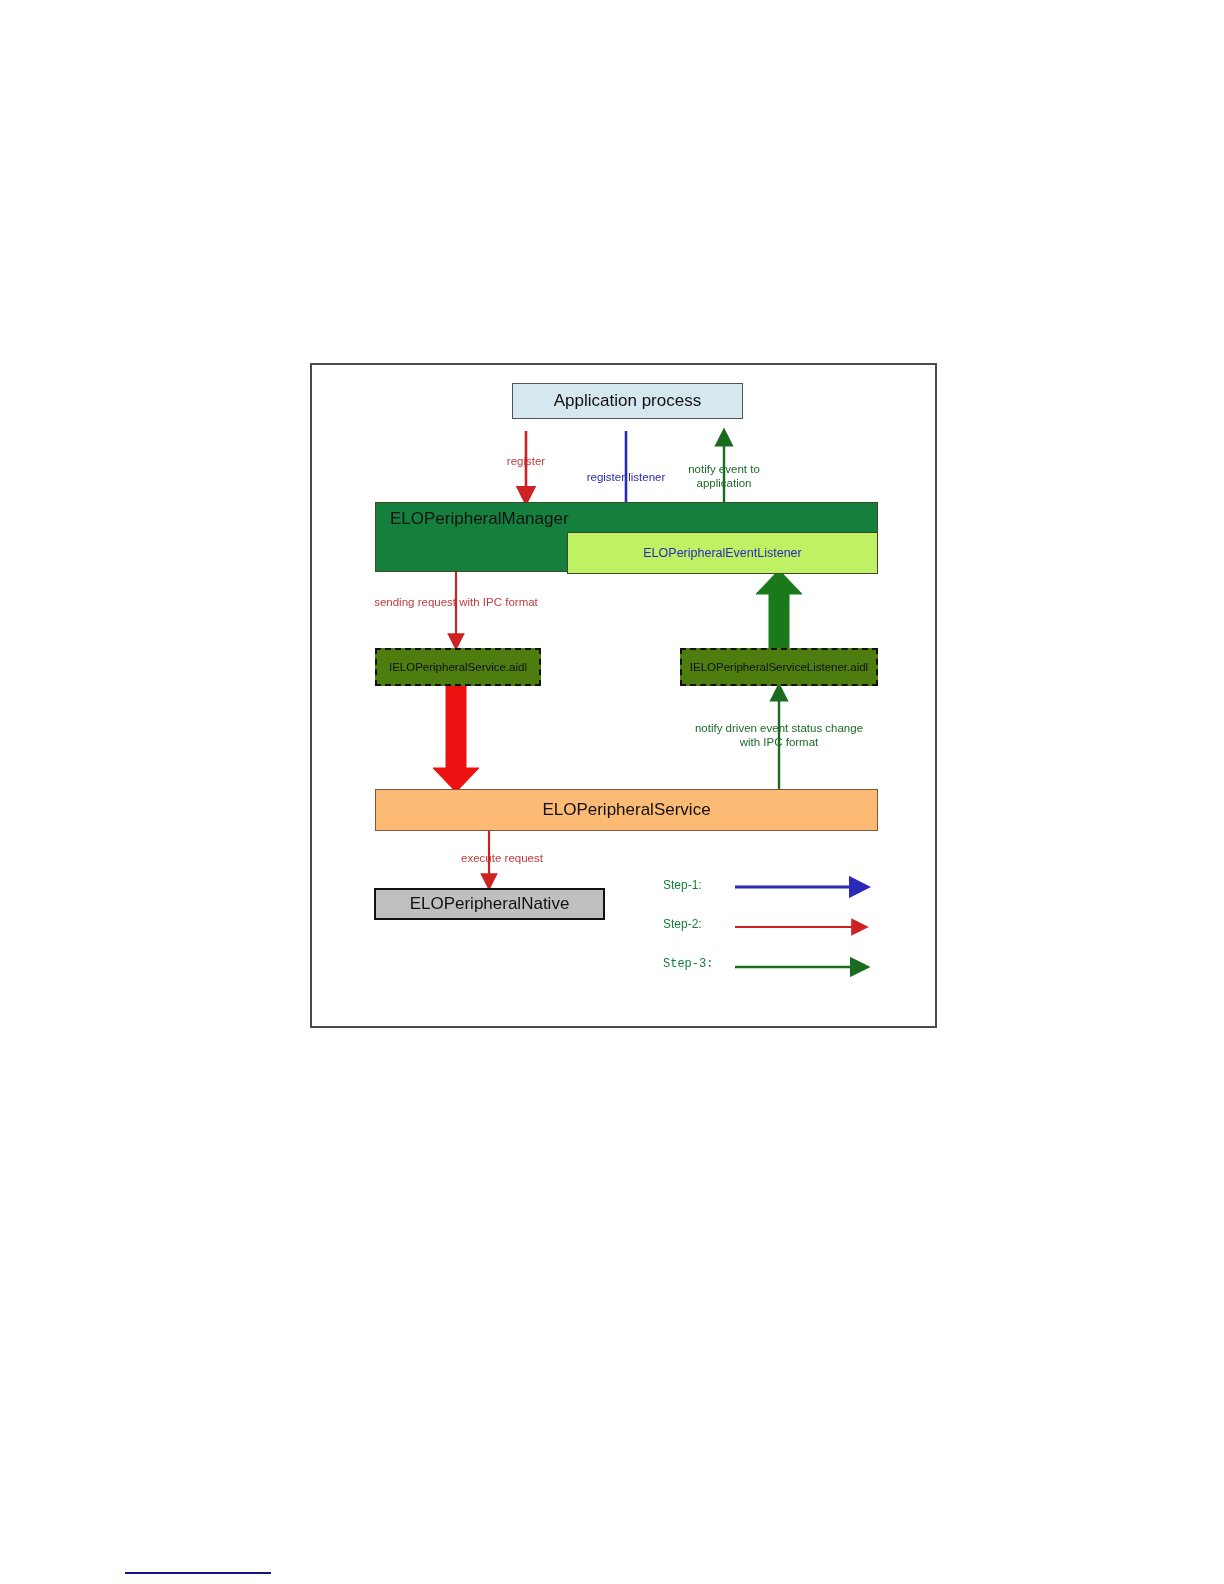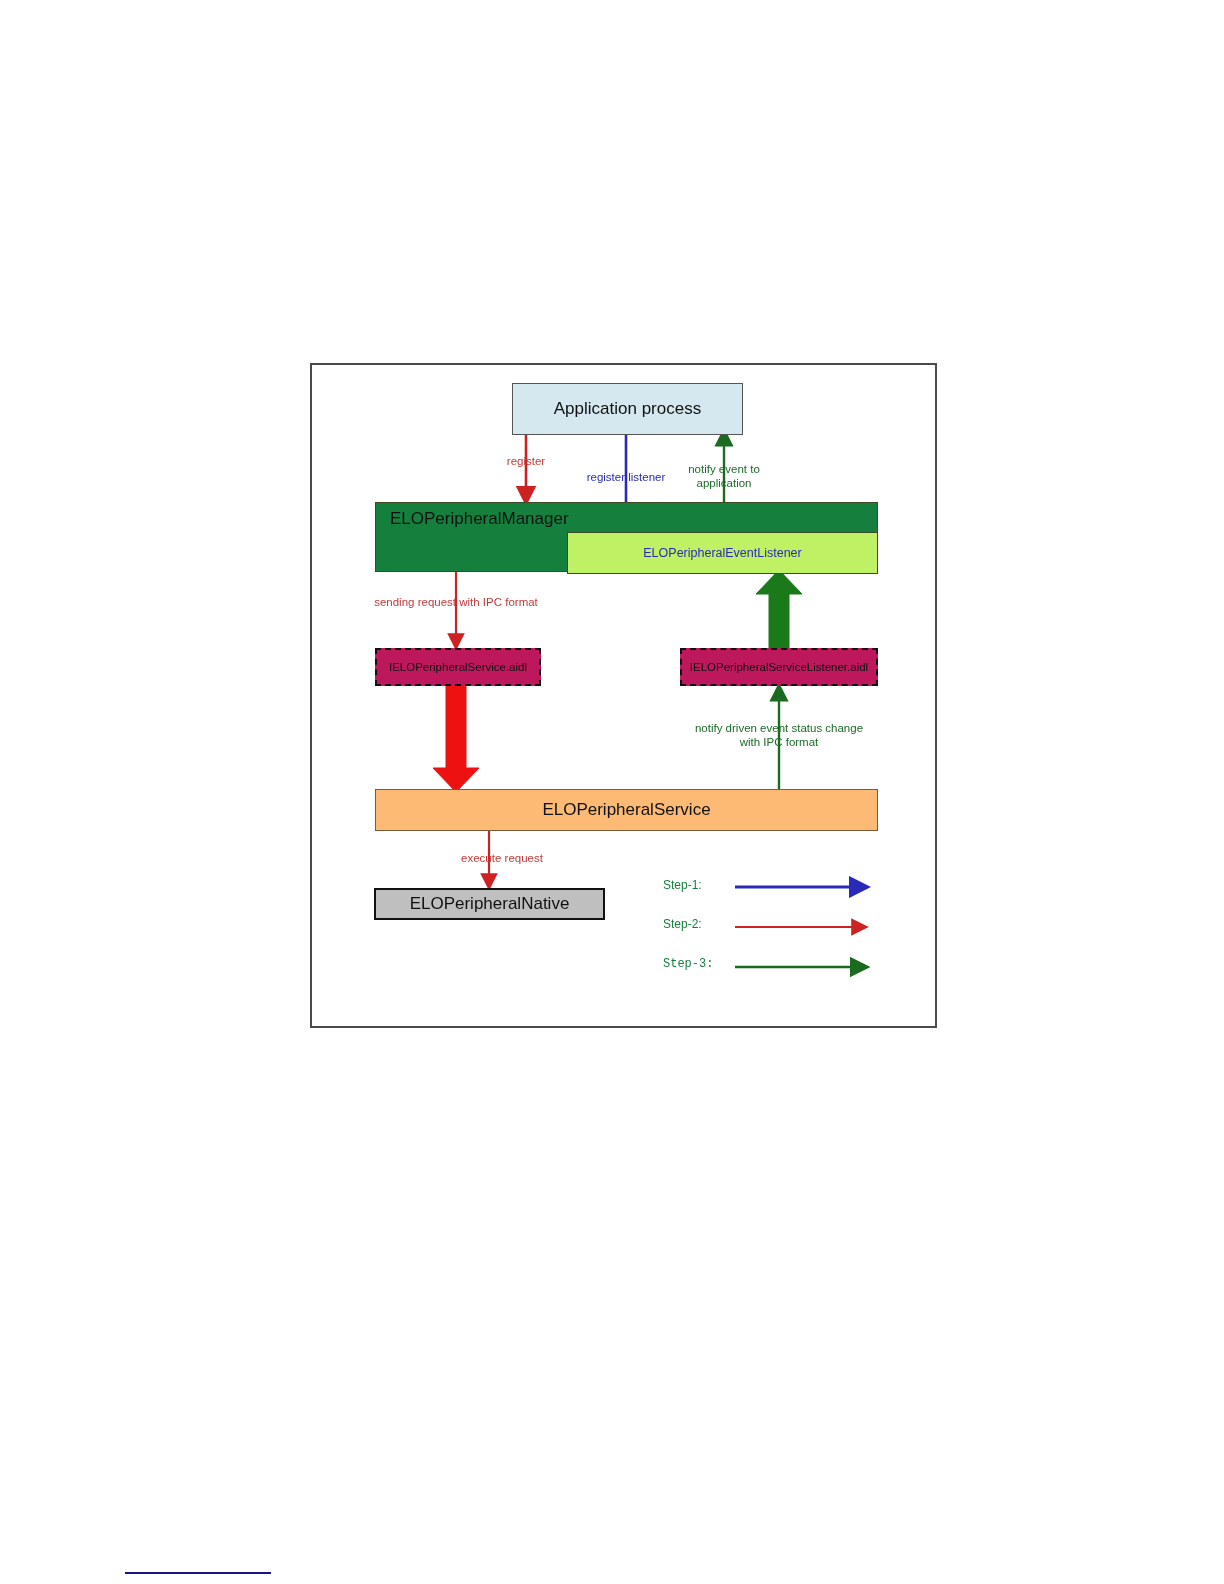--- a/index.html
+++ b/index.html
@@ -36,21 +36,21 @@
     justify-content: center;
     text-align: center;
     color: #111111;
   }
 
   
   #node-application-process {
     left: 512px;
     top: 383px;
     width: 231px;
-    height: 52px;
+    height: 36px;
     background: #d5e8ef;
     border: 1.5px solid #555555;
     font-size: 17px;
   }
 
   
   #node-manager {
     left: 375px;
     top: 502px;
     width: 503px;
@@ -70,21 +70,21 @@
     width: 311px;
     height: 42px;
     background: #bef264;
     border: 1.5px solid #3d4a26;
     font-size: 12.5px;
     color: #2a2ab8;
   }
 
   
   .aidl-box {
-    background: #be185d;
+    background: #4d7c0f;
     border: 2px dashed #111111;
     font-size: 11.5px;
     color: #111111;
   }
   #node-aidl-service {
     left: 375px;
     top: 648px;
     width: 166px;
     height: 38px;
   }

